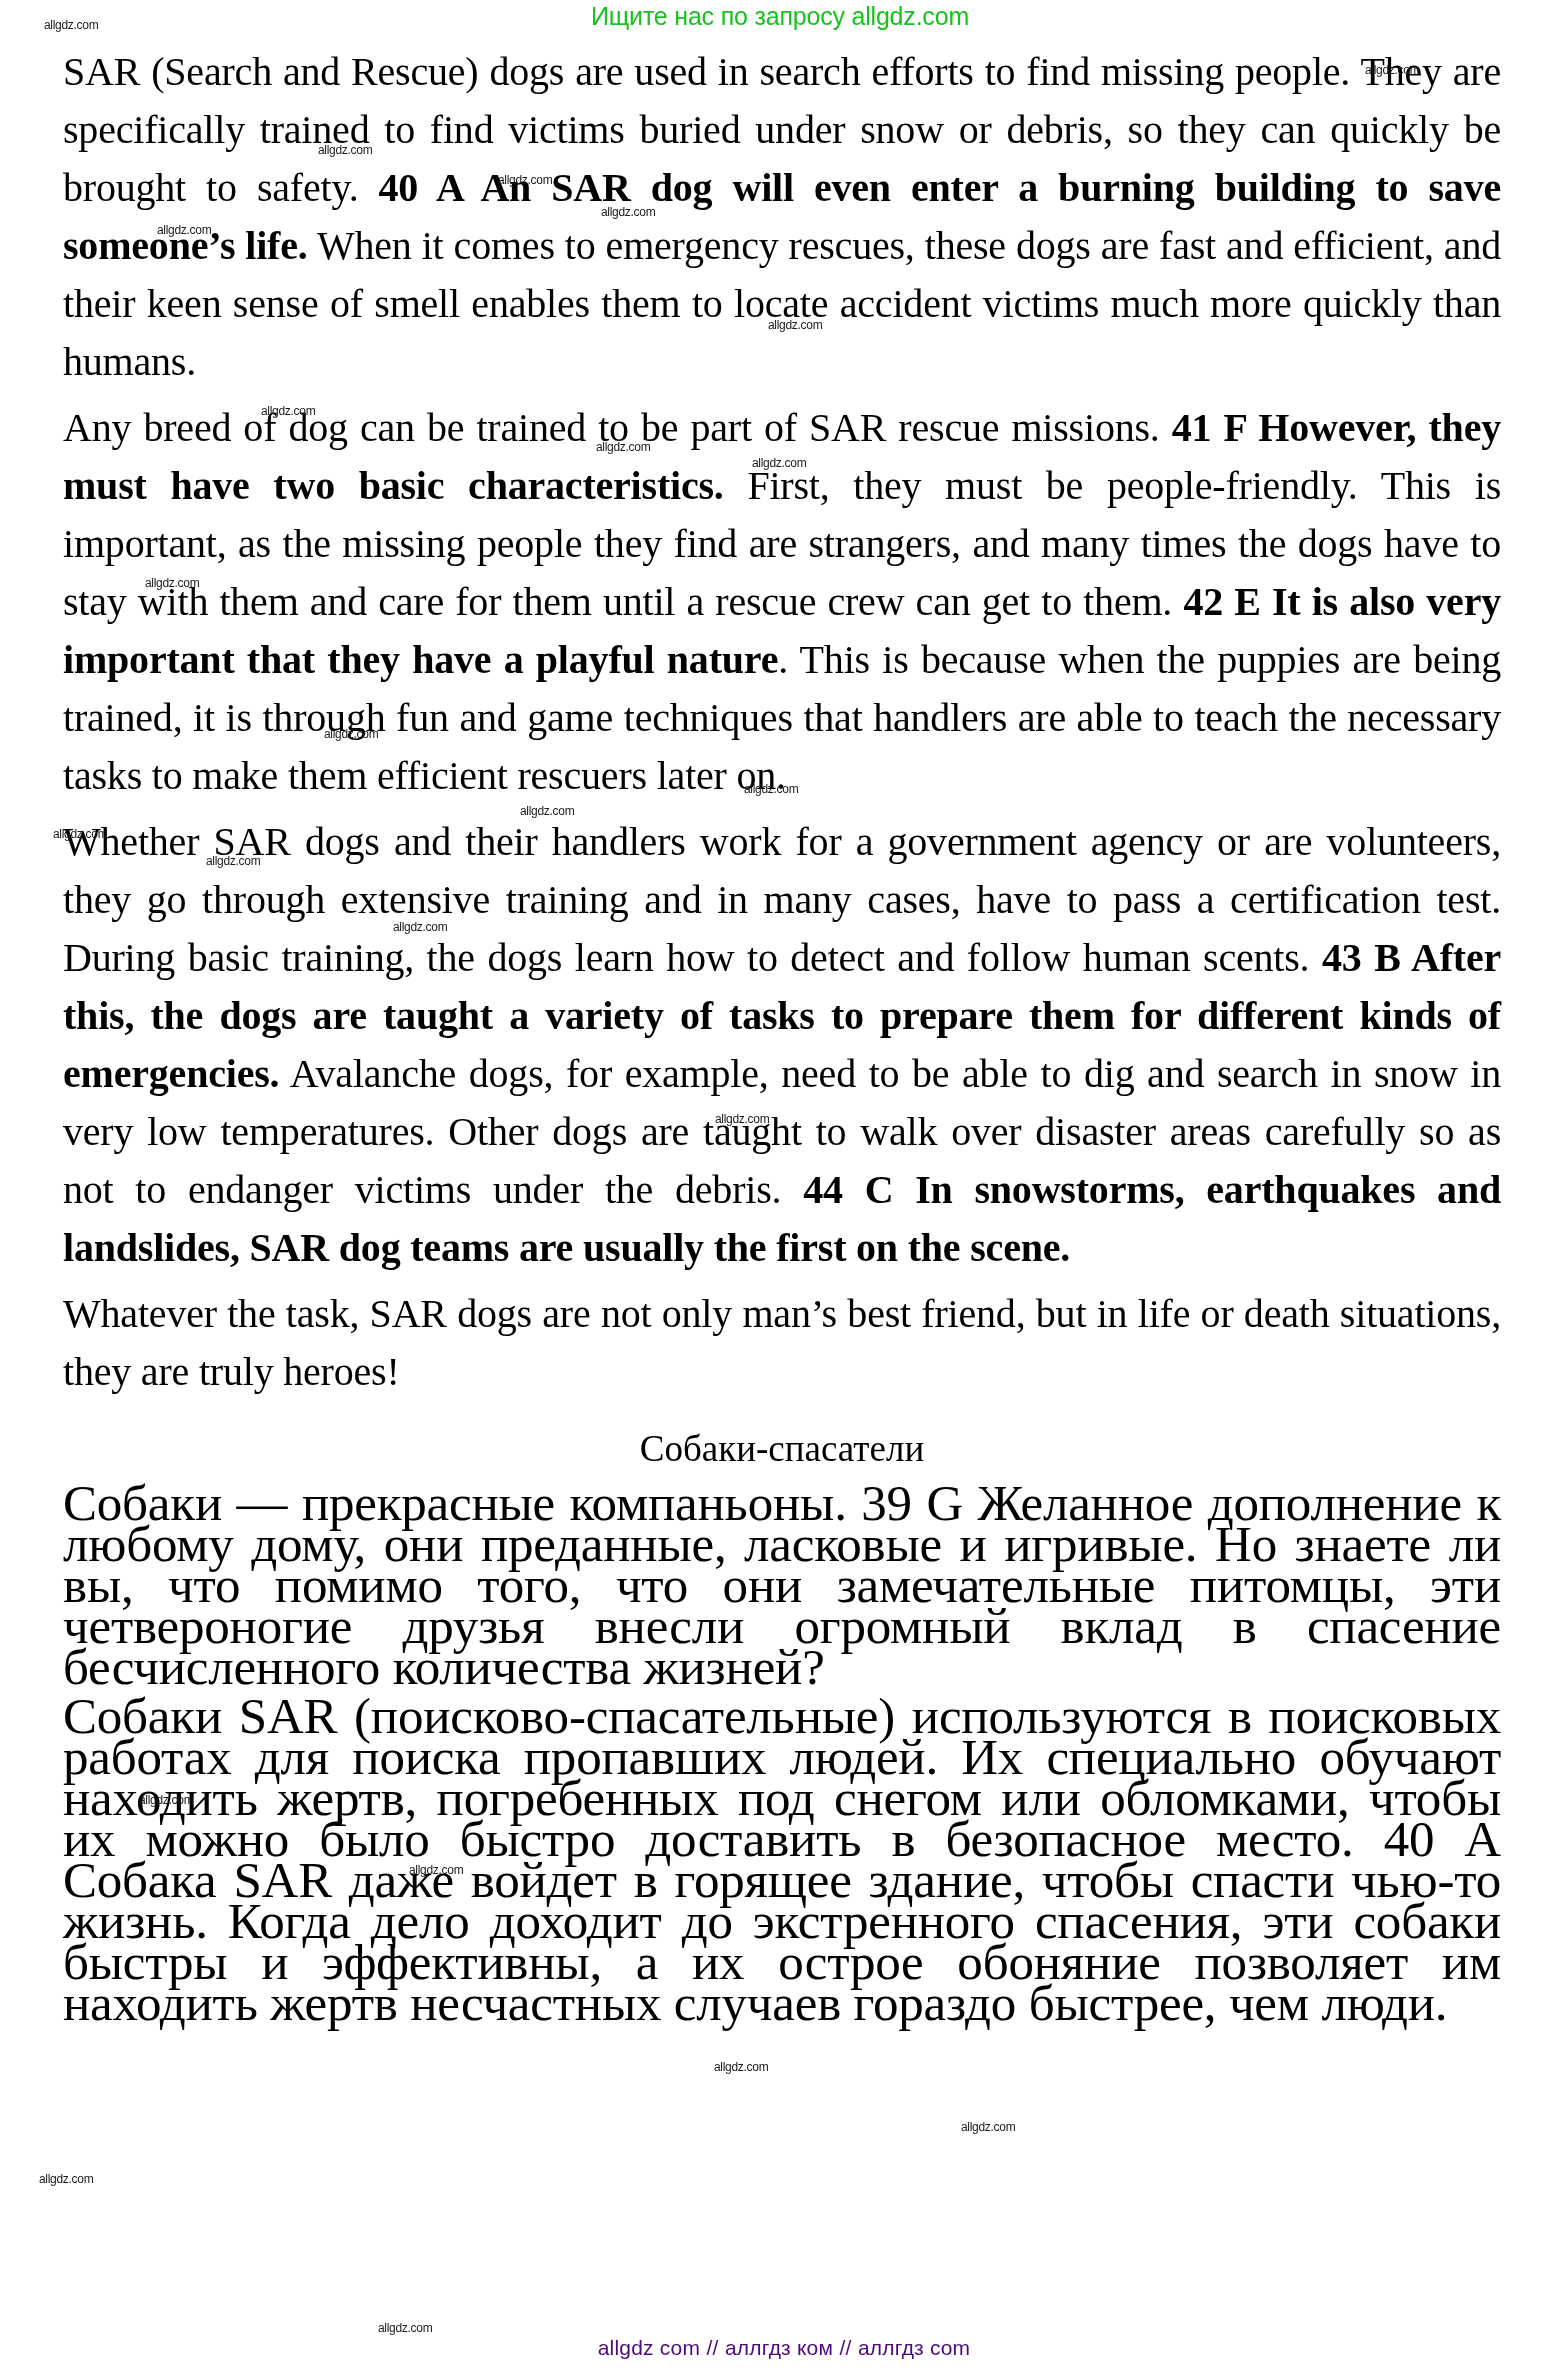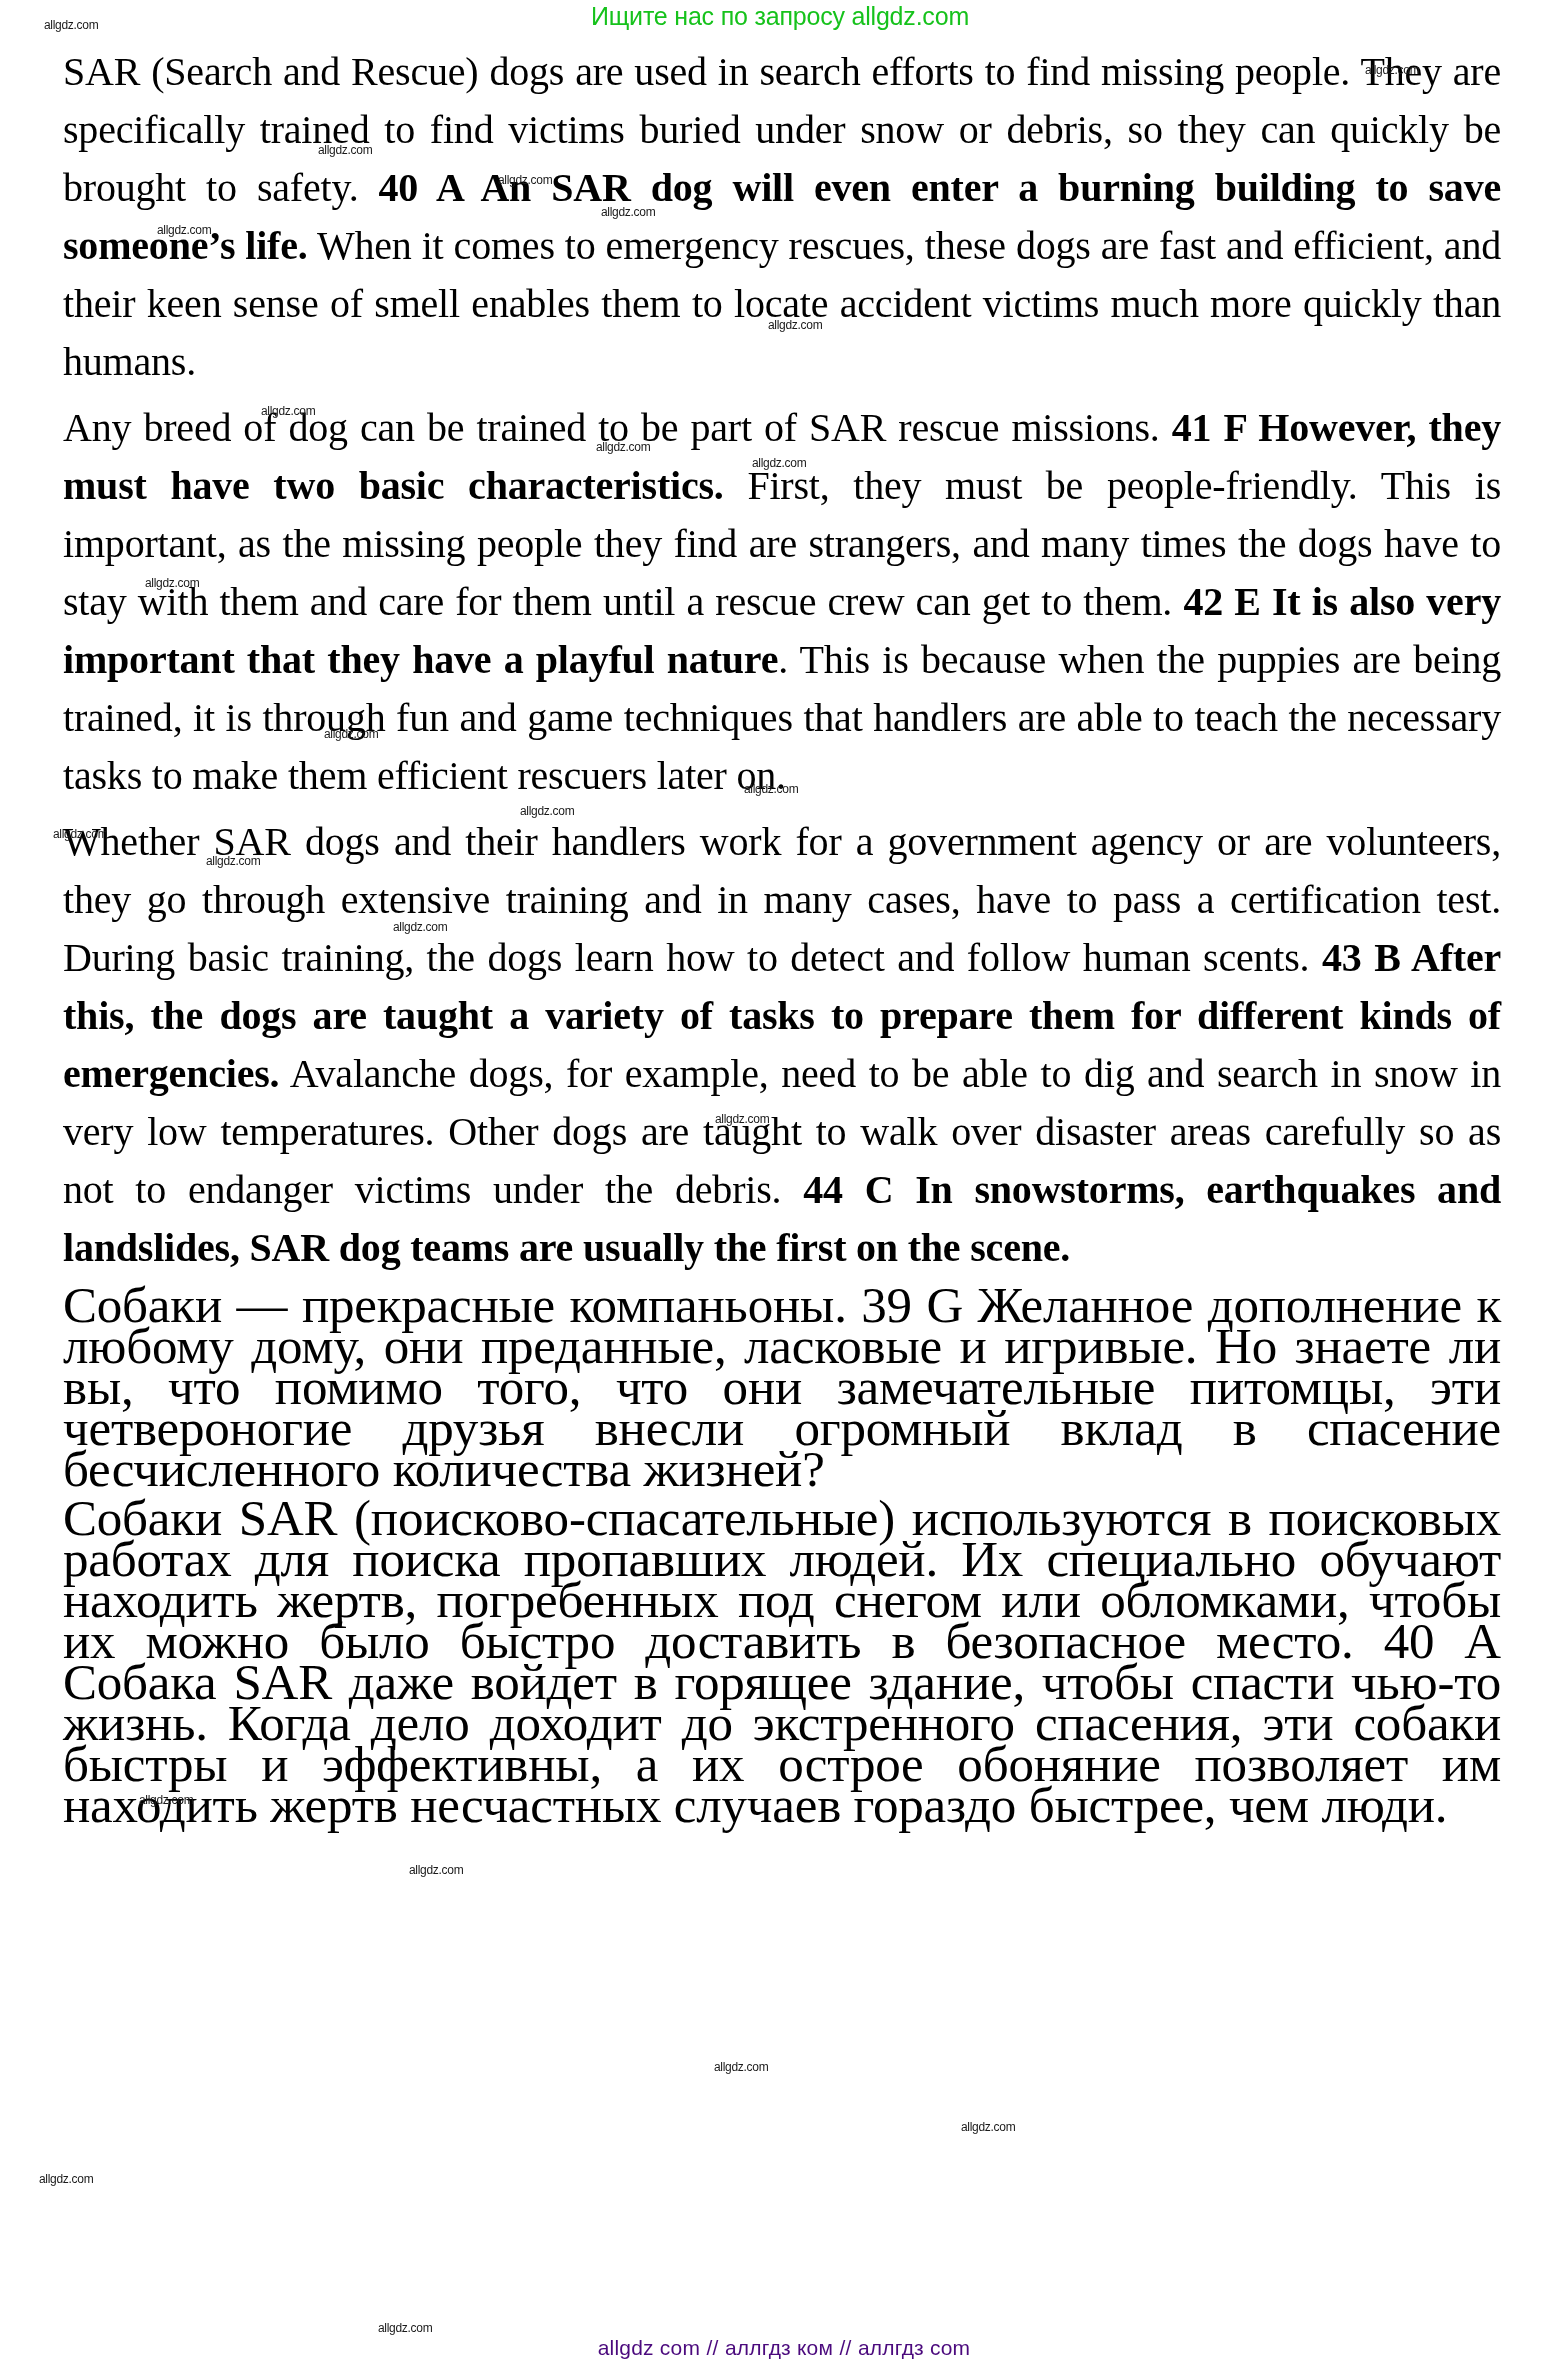--- a/index.html
+++ b/index.html
@@ -91,21 +91,23 @@
 </head>
 <body>
 
 <div class="promo-banner" style="color: rgb(22, 194, 28);">Ищите нас по запросу allgdz.com</div>
 
 <div class="page">
 
   <p class="para" id="p-en-0"><span>SAR (Search and Rescue) dogs are used in search efforts to find missing people. They are specifically trained to find victims buried under snow or debris, so they can quickly be brought to safety. </span><b>40 A An SAR dog will even enter a burning building to save someone’s life.</b><span> When it comes to emergency rescues, these dogs are fast and efficient, and their keen sense of smell enables them to locate accident victims much more quickly than humans.</span></p>
   <p class="para" id="p-en-1"><span>Any breed of dog can be trained to be part of SAR rescue missions. </span><b>41 F However, they must have two basic characteristics.</b><span> First, they must be people-friendly. This is important, as the missing people they find are strangers, and many times the dogs have to stay with them and care for them until a rescue crew can get to them. </span><b>42 E It is also very important that they have a playful nature</b><span>. This is because when the puppies are being trained, it is through fun and game techniques that handlers are able to teach the necessary tasks to make them efficient rescuers later on.</span></p>
   <p class="para" id="p-en-2"><span>Whether SAR dogs and their handlers work for a government agency or are volunteers, they go through extensive training and in many cases, have to pass a certification test. During basic training, the dogs learn how to detect and follow human scents. </span><b>43 B After this, the dogs are taught a variety of tasks to prepare them for different kinds of emergencies.</b><span> Avalanche dogs, for example, need to be able to dig and search in snow in very low temperatures. Other dogs are taught to walk over disaster areas carefully so as not to endanger victims under the debris. </span><b>44 C In snowstorms, earthquakes and landslides, SAR  dog teams are usually the first on the scene.</b></p>
+  <p class="para" id="p-en-3"><span>Whatever the task, SAR dogs are not only man’s best friend, but in life or death situations, they are truly heroes!</span></p>
 
+  <div class="ru-heading">Собаки-спасатели</div>
 
   <p class="para ru" id="p-ru-0"><span>Собаки — прекрасные компаньоны. 39 G Желанное дополнение к любому дому, они преданные, ласковые и игривые. Но знаете ли вы, что помимо того, что они замечательные питомцы, эти четвероногие друзья внесли огромный вклад в спасение бесчисленного количества жизней?</span></p>
   <p class="para ru" id="p-ru-1"><span>Собаки SAR (поисково-спасательные) используются в поисковых работах для поиска пропавших людей. Их специально обучают находить жертв, погребенных под снегом или обломками, чтобы их можно было быстро доставить в безопасное место. 40 A Собака SAR даже войдет в горящее здание, чтобы спасти чью-то жизнь. Когда дело доходит до экстренного спасения, эти собаки быстры и эффективны, а их острое обоняние позволяет им находить жертв несчастных случаев гораздо быстрее, чем люди.</span></p>
 
 </div>
 
 <div id="watermark-layer">
     <div class="wm" style="left: 44px; top: 17.7px;">allgdz.com</div>
     <div class="wm" style="left: 1365px; top: 63px;">allgdz.com</div>
     <div class="wm" style="left: 318px; top: 143px;">allgdz.com</div>

